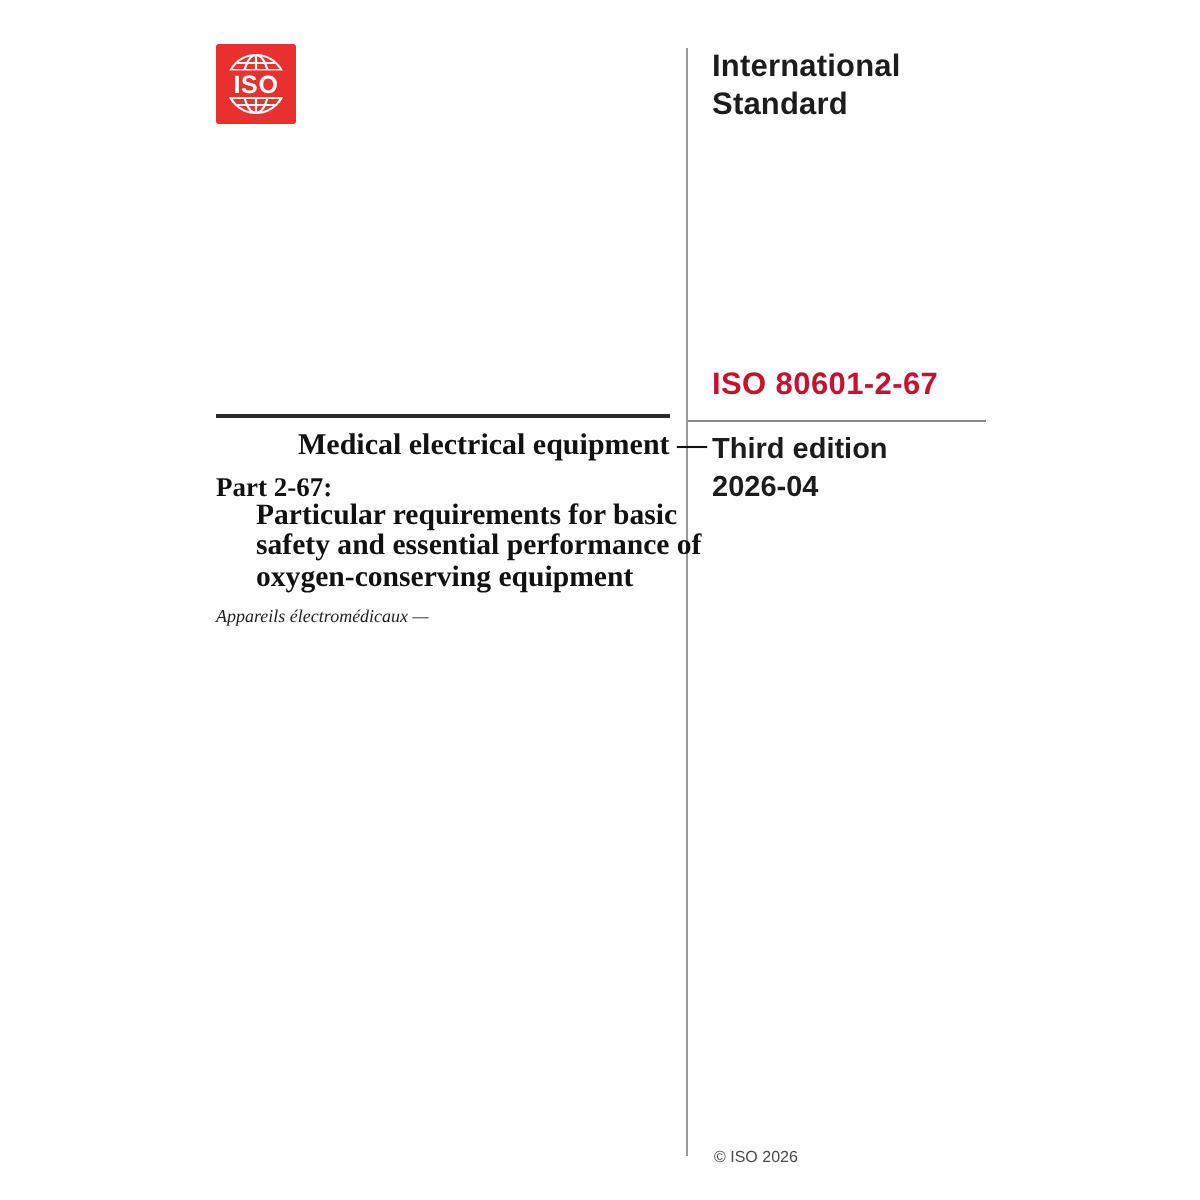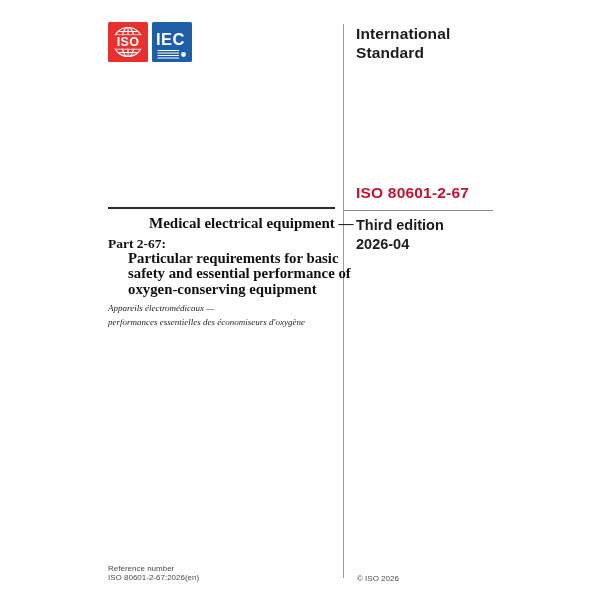--- a/index.html
+++ b/index.html
@@ -94,33 +94,20 @@
         <line x1="10.6" y1="9.5" x2="29.4" y2="9.5"></line>
         <line x1="7.6" y1="13" x2="32.4" y2="13"></line>
         <line x1="7.6" y1="27" x2="32.4" y2="27"></line>
         <line x1="10.6" y1="30.5" x2="29.4" y2="30.5"></line>
       </g>
       <rect x="1.5" y="13.2" width="37" height="13.4" fill="#e8302e"></rect>
       <text x="20" y="24.4" text-anchor="middle" font-family="Liberation Sans, sans-serif" font-size="12.5" font-weight="bold" fill="#ffffff" letter-spacing="0.3">ISO</text>
     </svg>
   </div>
 
-  <div class="logo logo-iec">
-    <svg width="40" height="40" viewBox="0 0 40 40">
-      <rect width="40" height="40" rx="1.5" fill="#1f5fa8"></rect>
-      <text x="4" y="23" font-family="Liberation Sans, sans-serif" font-size="16.5" font-weight="600" fill="#ffffff" letter-spacing="0.4">IEC</text>
-      <g stroke="#ffffff" stroke-width="1">
-        <line x1="5.5" y1="28.5" x2="27" y2="28.5"></line>
-        <line x1="5.5" y1="31" x2="27" y2="31"></line>
-        <line x1="5.5" y1="33.5" x2="27" y2="33.5"></line>
-        <line x1="5.5" y1="36" x2="27" y2="36"></line>
-      </g>
-      <circle cx="31.5" cy="32.5" r="2.4" fill="#ffffff"></circle>
-    </svg>
-  </div>
 
   <div class="v-divider"></div>
 
   <div class="doc-type">
     <div>International</div>
     <div>Standard</div>
   </div>
 
   <div class="std-number">ISO 80601-2-67</div>
   <div class="std-rule"></div>
@@ -137,23 +124,18 @@
 
   <div class="title-en-sub">
     <div>Particular requirements for basic</div>
     <div>safety and essential performance of</div>
     <div>oxygen-conserving equipment</div>
   </div>
 
   <div class="title-fr-main">Appareils électromédicaux —</div>
 
   <div class="title-fr-sub">
-    <div>performances essentielles des économiseurs d'oxygène</div>
   </div>
 
-  <div class="footer-ref">
-    <div>Reference number</div>
-    <div>ISO 80601-2-67:2026(en)</div>
-  </div>
 
   <div class="footer-copyright">© ISO 2026</div>
 
 </div>
 
 </body></html>

